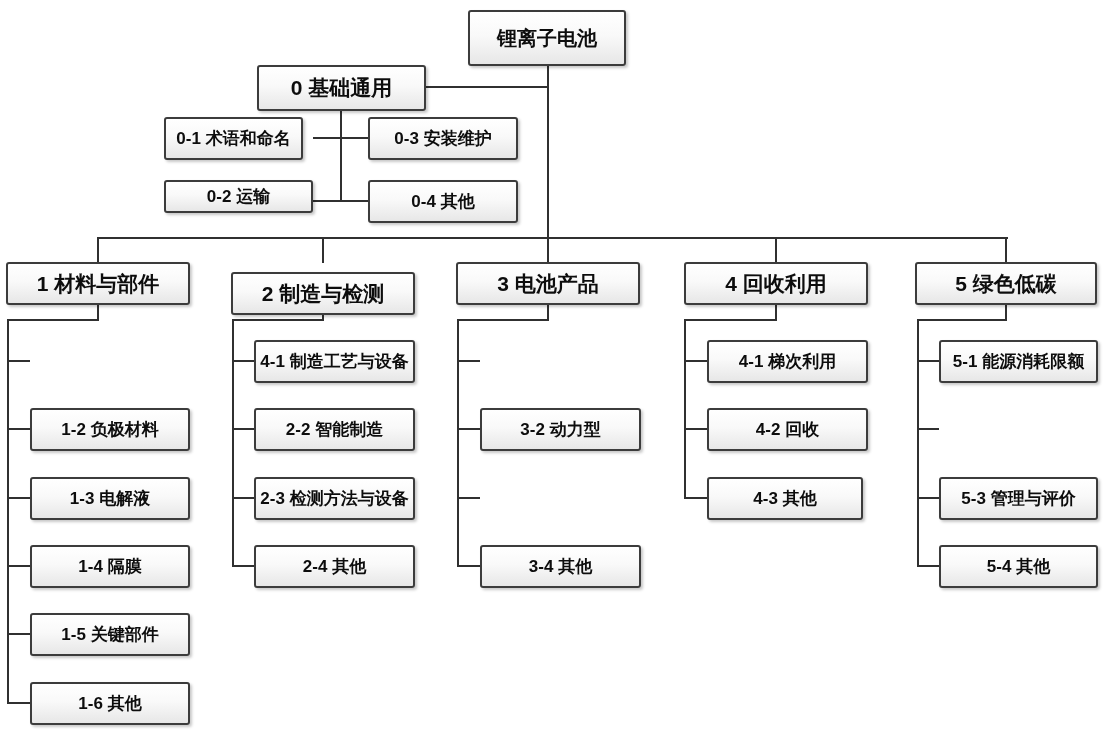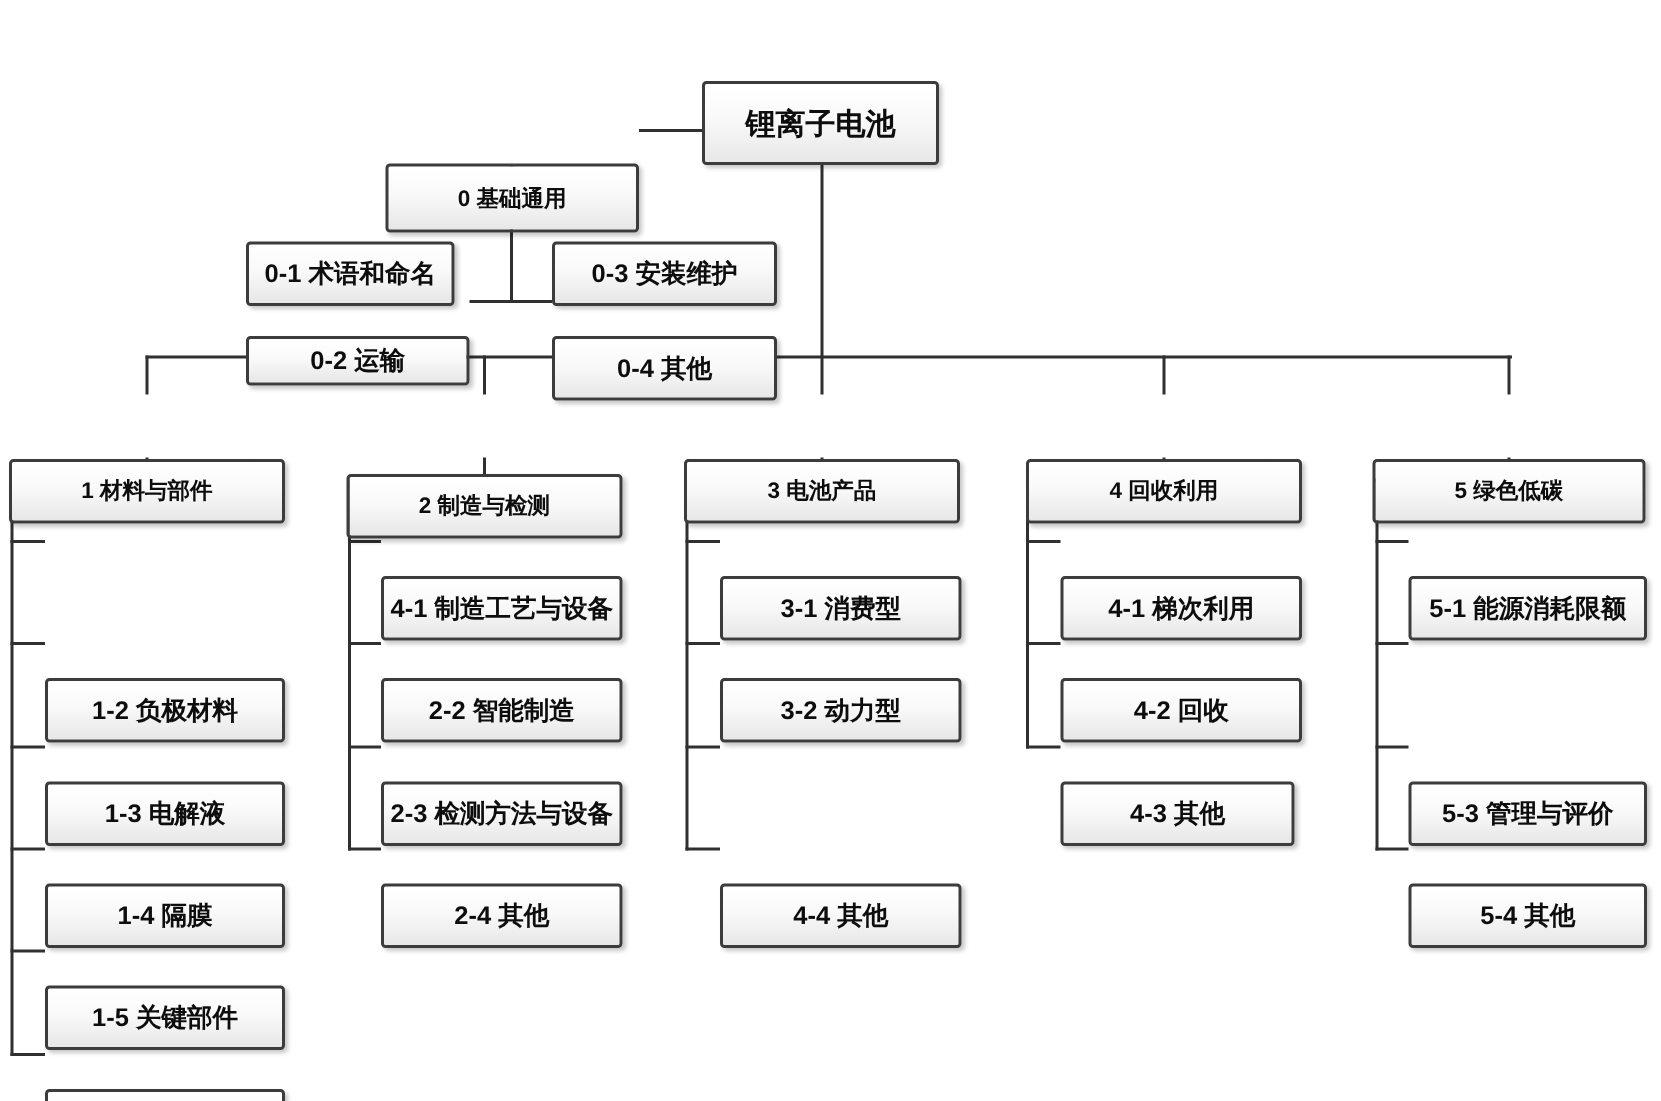--- a/index.html
+++ b/index.html
@@ -14,24 +14,23 @@
     position: absolute;
     display: flex; align-items: center; justify-content: center;
     border: 2px solid #3c3c3c;
     border-radius: 3px;
     background: linear-gradient(180deg, #ffffff 0%, #f9f9f9 45%, #e7e7e7 100%);
     box-shadow: 2px 2px 3px rgba(0,0,0,0.22);
     color: #0d0d0d;
     font-weight: 700;
     white-space: nowrap;
     text-align: left;
-    margin-top: 44px;
   }
   .node.root   { font-size: 20px; }
-  .node.lvl1   { font-size: 15px; }
+  .node.lvl1   { font-size: 21px; }
   .node.lvl2   { font-size: 17px; }
 
   .hline, .vline { position: absolute; background: #303030; }
   .hline { height: 2px; }
   .vline { width: 2px; }
 </style>
 </head>
 <body>
 
 <div class="canvas">
@@ -108,23 +107,22 @@
   <div class="node lvl2" style="left:30px;top:613px;width:160px;height:43px">1-5 关键部件</div>
   <div class="node lvl2" style="left:30px;top:682px;width:160px;height:43px">1-6 其他</div>
 
   <div class="node lvl1" style="left:231px;top:272px;width:184px;height:43px">2 制造与检测</div>
   <div class="node lvl2" style="left:254px;top:340px;width:161px;height:43px">4-1 制造工艺与设备</div>
   <div class="node lvl2" style="left:254px;top:408px;width:161px;height:43px">2-2 智能制造</div>
   <div class="node lvl2" style="left:254px;top:477px;width:161px;height:43px">2-3 检测方法与设备</div>
   <div class="node lvl2" style="left:254px;top:545px;width:161px;height:43px">2-4 其他</div>
 
   <div class="node lvl1" style="left:456px;top:262px;width:184px;height:43px">3 电池产品</div>
-  <div class="node lvl2" style="left:480px;top:340px;width:161px;height:43px">3-1 消费型</div>
   <div class="node lvl2" style="left:480px;top:408px;width:161px;height:43px">3-2 动力型</div>
-  <div class="node lvl2" style="left:480px;top:545px;width:161px;height:43px">4-4 其他</div>
+  <div class="node lvl2" style="left:480px;top:545px;width:161px;height:43px">3-4 其他</div>
 
   <div class="node lvl1" style="left:684px;top:262px;width:184px;height:43px">4 回收利用</div>
   <div class="node lvl2" style="left:707px;top:340px;width:161px;height:43px">4-1 梯次利用</div>
   <div class="node lvl2" style="left:707px;top:408px;width:161px;height:43px">4-2 回收</div>
   <div class="node lvl2" style="left:707px;top:477px;width:156px;height:43px">4-3 其他</div>
 
   <div class="node lvl1" style="left:915px;top:262px;width:182px;height:43px">5 绿色低碳</div>
   <div class="node lvl2" style="left:939px;top:340px;width:159px;height:43px">5-1 能源消耗限额</div>
   <div class="node lvl2" style="left:939px;top:477px;width:159px;height:43px">5-3 管理与评价</div>
   <div class="node lvl2" style="left:939px;top:545px;width:159px;height:43px">5-4 其他</div>

